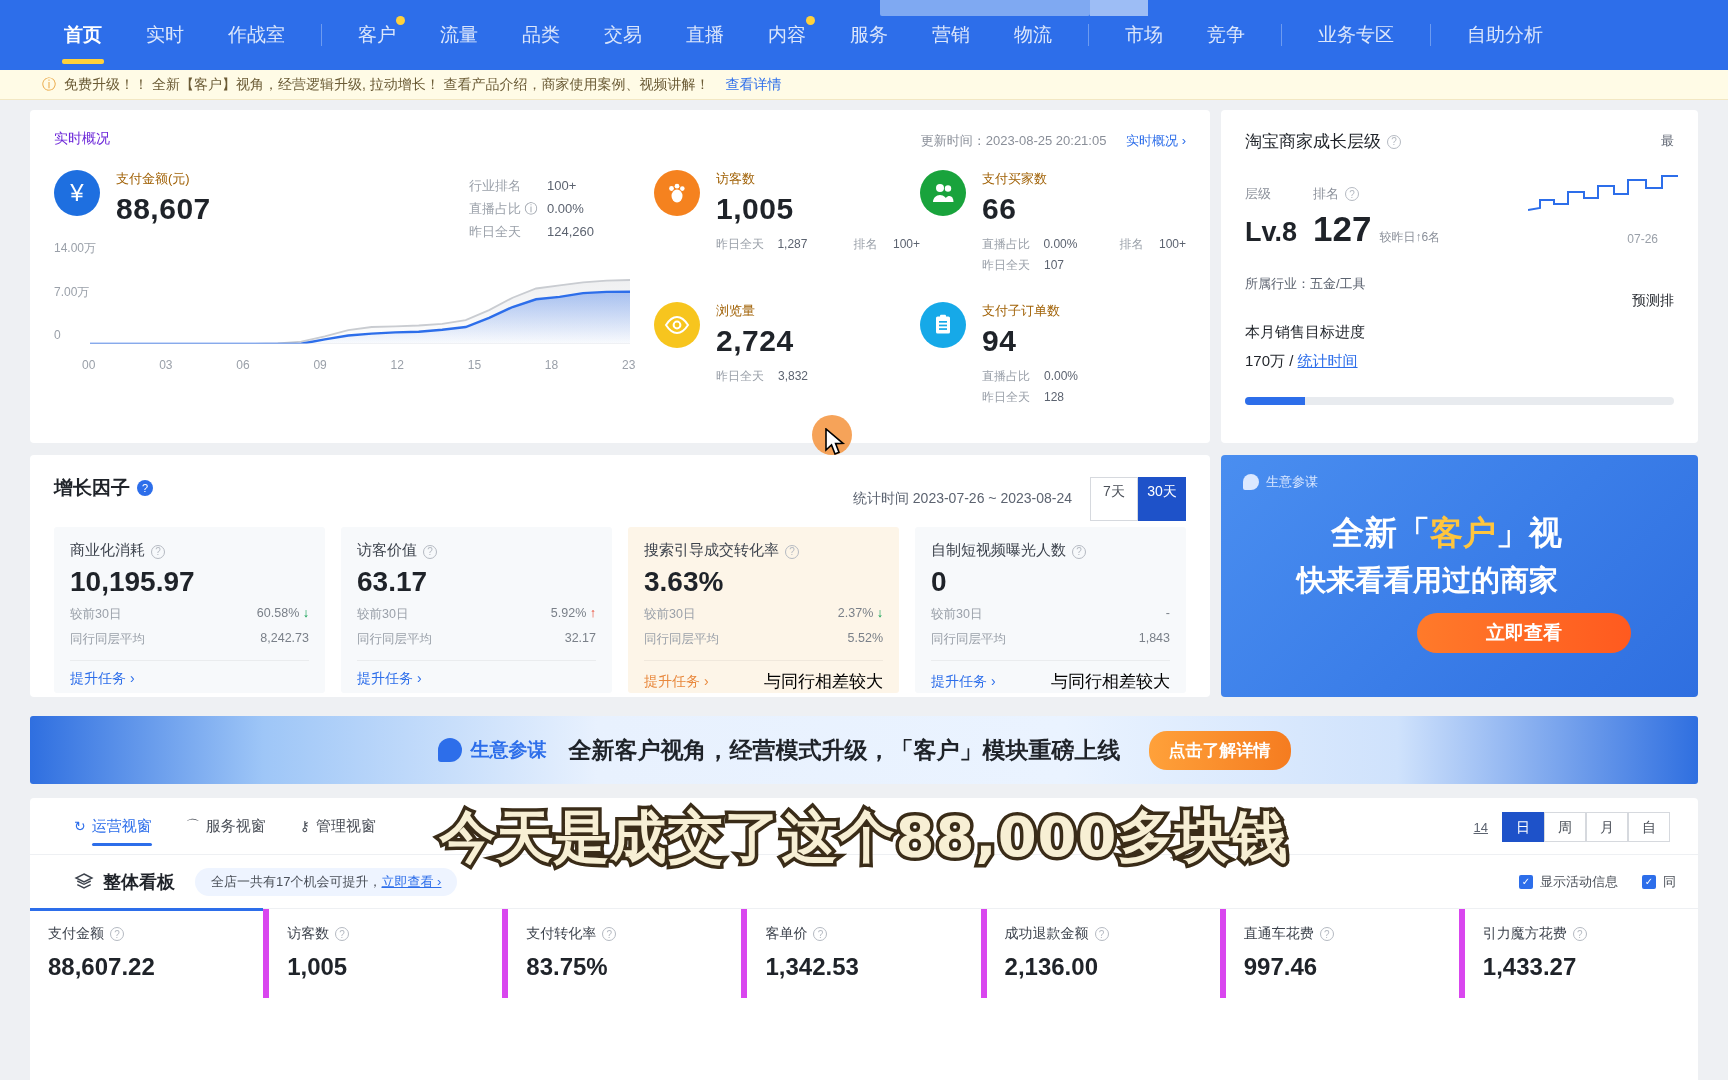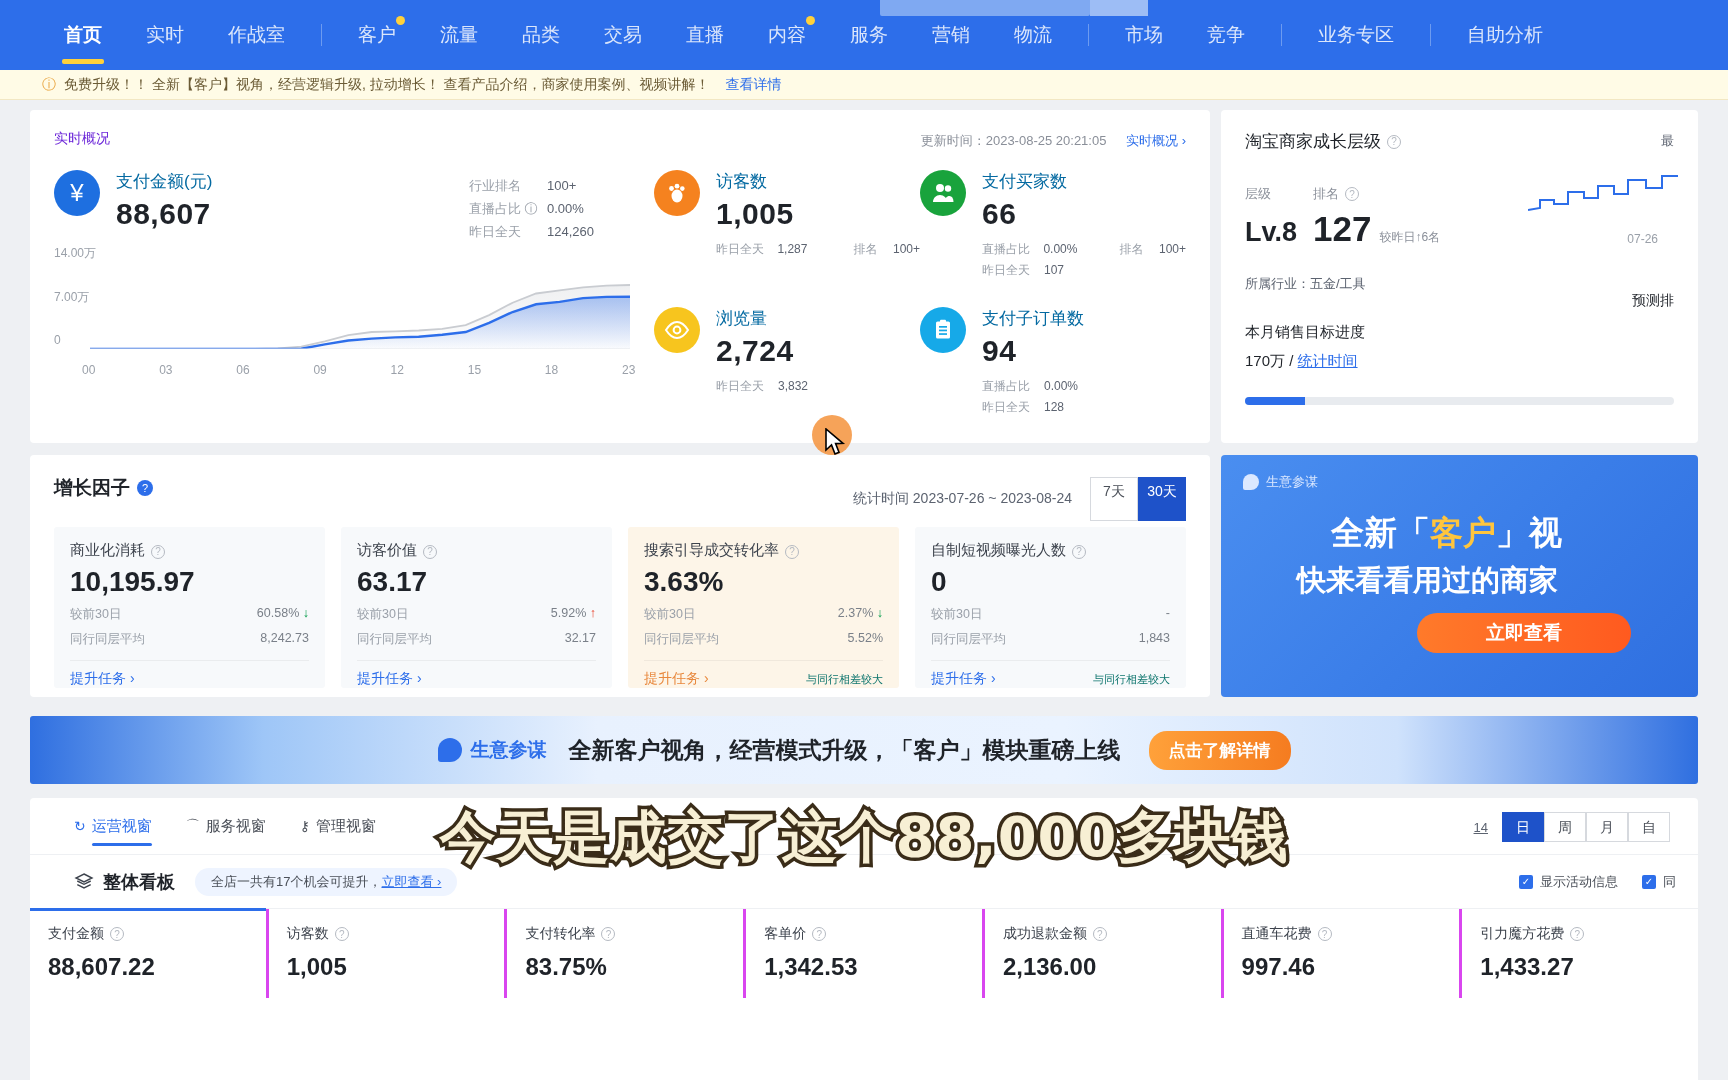--- a/index.html
+++ b/index.html
@@ -70,21 +70,21 @@
   .rt-right { flex:1; padding-left:10px; }
 
   .bigmetric { display:flex; align-items:flex-start; }
   .circ { width:46px; height:46px; border-radius:50%; display:flex;
           align-items:center; justify-content:center; color:#fff;
           font-size:24px; flex:none; }
   .c-blue{background:#1e6fe0;} .c-orange{background:#f5821f;}
   .c-green{background:#19a33c;} .c-yellow{background:#f7c51e;}
   .c-cyan{background:#16a9e8;}
   .bm-txt { margin-left:16px; }
-  .bm-label { font-size:17px; color:#0369a1; }
+  .bm-label { font-size:13px; color:#a16207; }
   .bm-value { font-size:30px; font-weight:bold; color:#1f2329; margin-top:4px; letter-spacing:.5px;}
 
   .sidestats { position:absolute; left:415px; top:4px; font-size:13px; color:#9aa0a9; line-height:23px;}
   .sidestats .row { display:flex; }
   .sidestats .k { width:78px; }
   .sidestats .v { color:#5c6370; }
 
   
   .legend { display:flex; align-items:center; margin-top:26px; font-size:14px;}
   .legend .sw { width:11px; height:11px; margin-right:8px;}
@@ -134,21 +134,21 @@
   .gcard.warn { background:#fdf5e8; }
   .gc-label { font-size:15px; color:#3d434d; }
   .gc-value { font-size:28px; font-weight:bold; color:#1f2329; margin-top:6px; }
   .gc-row { display:flex; justify-content:space-between; font-size:12.5px; color:#9aa0a9; margin-top:8px;}
   .gc-row .val { color:#7a8089; }
   .up { color:#e8402a; } .down { color:#0a9e4e; }
   .gc-foot { display:flex; justify-content:space-between; align-items:center;
              margin-top:12px; padding-top:9px; border-top:1px solid rgba(0,0,0,.05); }
   .gc-link { font-size:14px; color:#2d6eea; cursor:pointer;}
   .gcard.warn .gc-link { color:#e8883d; }
-  .gc-tag { font-size:11px; color:#0f766e; }
+  .gc-tag { font-size:17px; color:#000000; }
 
   
   .lvl { height:333px; padding:20px 24px; position:relative; }
   .lvl-title { font-size:17px; color:#1f2329; display:flex; align-items:center; }
   .qmark-o { display:inline-flex;align-items:center;justify-content:center;
              width:14px;height:14px;border-radius:50%;border:1px solid #b5bac2;
              color:#b5bac2;font-size:10px;margin-left:6px;}
   .lvl-headrow { display:flex; font-size:13px; color:#8a8f99; margin-top:32px;}
   .lvl-headrow .a{width:68px;} .lvl-headrow .b{display:flex;align-items:center;}
   .lvl-vals { display:flex; align-items:baseline; margin-top:6px;}
@@ -219,21 +219,21 @@
   .bb-title{ font-size:18px; font-weight:bold; color:#1f2329; display:flex; align-items:center;}
   .bb-pill{ margin-left:20px; background:#eef4ff; border-radius:14px; padding:5px 16px;
             font-size:13px; color:#4b5059;}
   .bb-pill a{ color:#2d6eea; text-decoration:underline; }
   .bb-right{ position:absolute; right:22px; display:flex; align-items:center; font-size:13px; color:#4b5059;}
   .cbx{ width:14px;height:14px;background:#2d6eea;border-radius:2px;display:inline-flex;
         align-items:center;justify-content:center;color:#fff;font-size:10px;margin-right:7px;}
   .bb-right .grp{ display:flex; align-items:center; margin-left:24px;}
 
   .metricstrip{ display:flex; border-top:1px solid #eef0f3; height:90px;}
-  .mcell{ flex:1; border-right:3px solid #d946ef; padding:16px 18px; position:relative;}
+  .mcell{ flex:1; border-right:6px solid #d946ef; padding:16px 18px; position:relative;}
   .mcell:last-child{border-right:none;}
   .mcell.sel:before{ content:""; position:absolute; left:0; right:0; top:-1px; height:3px;
                      background:#2d6eea;}
   .m-label{ font-size:14px; color:#3d434d; display:flex; align-items:center;}
   .m-value{ font-size:24px; font-weight:bold; color:#1f2329; margin-top:10px;}
 
   
   .subtitle{
     position:absolute; left:0; top:800px; width:1728px; text-align:center;
     font-size:56px; font-weight:bold; color:#f7efd4;

